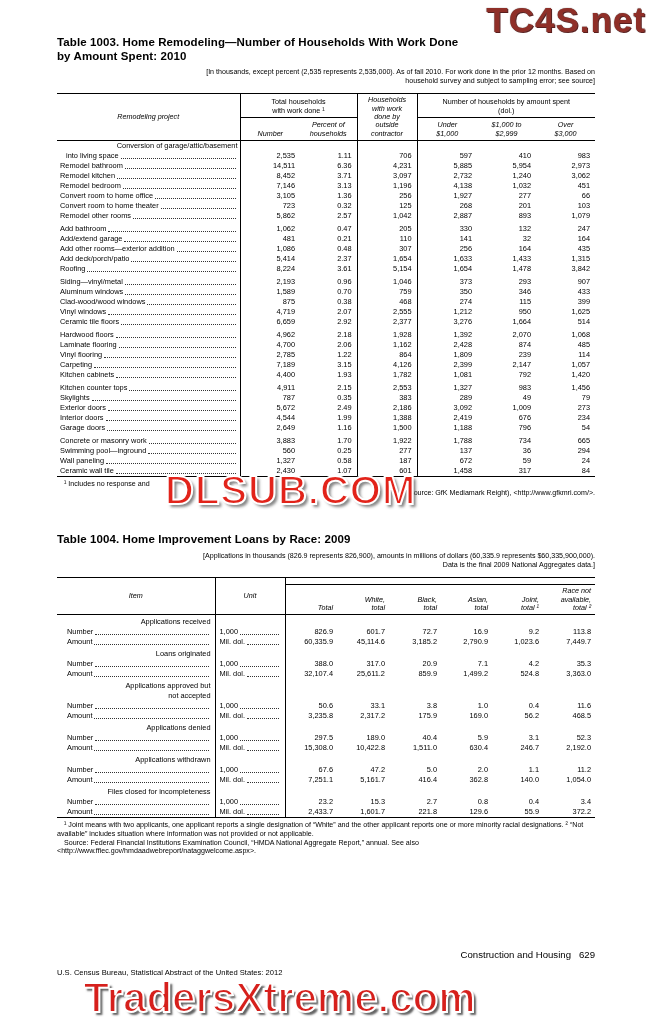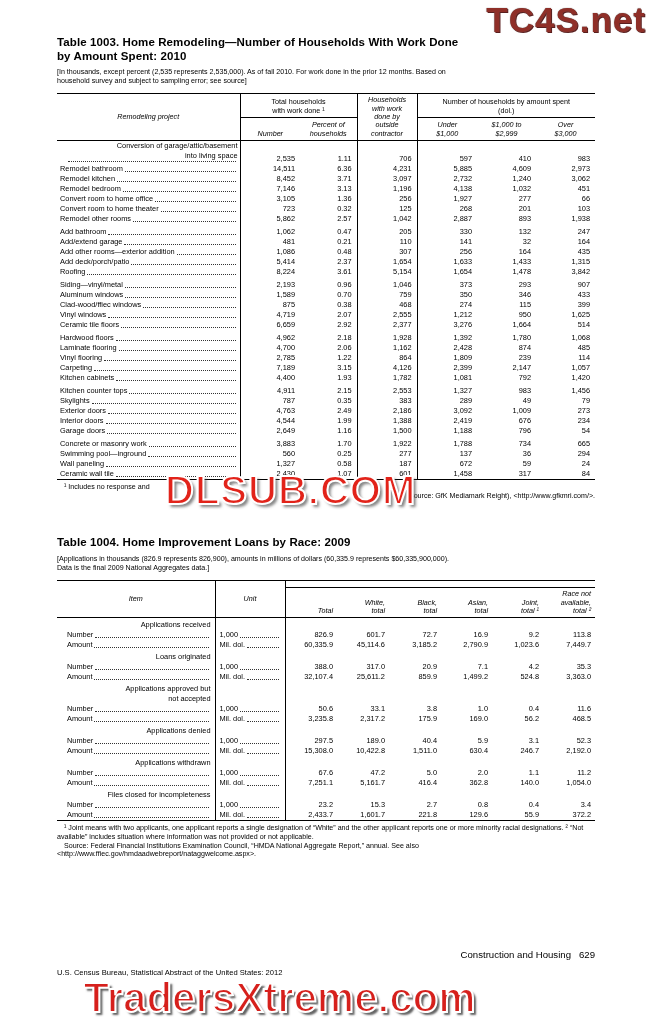--- a/index.html
+++ b/index.html
@@ -2,40 +2,40 @@
 <html><head>
 <meta charset="utf-8">
 <style>
   html,body{margin:0;padding:0;background:#ffffff;}
   .page{position:relative;width:652px;height:1024px;background:#fff;overflow:hidden;
         font-family:"Liberation Sans",sans-serif;color:#000;border-radius:12px;}
   .content{position:absolute;left:57px;top:0;width:538px;}
   .pre{white-space:pre-line;}
 
   .tbl-title{margin-top:36px;font-size:11.5px;font-weight:bold;line-height:13.5px;letter-spacing:.1px;}
-  .tbl-note{margin-top:5px;font-size:7.1px;line-height:8.6px;}
+  .tbl-note{margin-top:5px;font-size:7.1px;line-height:8.6px;text-align:right;}
 
   table{border-collapse:collapse;width:538px;table-layout:fixed;margin-top:8px;
         border-top:1px solid #000;border-bottom:1px solid #000;}
   th{font-weight:normal;font-size:7.2px;line-height:8.4px;text-align:center;
      vertical-align:bottom;padding:2px 2px 2px;}
   th.mid{vertical-align:middle;}
   th.grp{border-bottom:1px solid #000;padding-top:3px;}
   .hb{border-bottom:1px solid #000;font-style:italic;}
   .bl{border-left:1px solid #000;}
   td{font-size:7.4px;line-height:10px;padding:0 5px 0 0;text-align:right;
      white-space:nowrap;vertical-align:bottom;}
   td.stub{text-align:right;padding:0 2px 0 3px;overflow:hidden;}
   td.unit{text-align:left;padding:0 2px 0 4px;}
   tr.gap td{padding-top:3px;}
   tr.cat td{padding-top:2px;}
   .lbl{display:flex;}
   .lbl .txt{white-space:nowrap;}
   .lbl .leader{flex:1 1 auto;min-width:4px;border-bottom:1px dotted #333;margin:0 2px 2px 2px;}
-  .cont{padding-left:6px;flex-direction:column;}
+  .cont{padding-left:6px;}
   .catline2{padding-left:6px;}
   #t1004 th.rh{text-align:right;padding-right:4px;}
   #t1004 td{padding-right:4px;}
   #t1004 td.stub{padding-left:2px;}
   #t1004 .indent .lbl{padding-left:8px;}
   th.spanner{height:6px;border-bottom:1px solid #000;padding:0;}
 
   .footnote{margin-top:3px;font-size:7.1px;line-height:8.6px;}
   .fn-indent{text-indent:7px;}
   .fn-line2{display:flex;justify-content:flex-end;}
@@ -123,21 +123,21 @@
             <td class="stub">
               <div class="lbl">
                 <span class="txt">Remodel bathroom</span>
                 <span class="leader"></span>
               </div>
             </td>
             <td class="val bl">14,511</td>
             <td class="val">6.36</td>
             <td class="val bl">4,231</td>
             <td class="val bl">5,885</td>
-            <td class="val">4,609</td>
+            <td class="val">5,954</td>
             <td class="val">2,973</td>
           </tr>
           <tr>
             <td class="stub">
               <div class="lbl">
                 <span class="txt">Remodel kitchen</span>
                 <span class="leader"></span>
               </div>
             </td>
             <td class="val bl">8,452</td>
@@ -194,21 +194,21 @@
               <div class="lbl">
                 <span class="txt">Remodel other rooms</span>
                 <span class="leader"></span>
               </div>
             </td>
             <td class="val bl">5,862</td>
             <td class="val">2.57</td>
             <td class="val bl">1,042</td>
             <td class="val bl">2,887</td>
             <td class="val">893</td>
-            <td class="val">1,938</td>
+            <td class="val">1,079</td>
           </tr>
           <tr class="gap">
             <td class="stub">
               <div class="lbl">
                 <span class="txt">Add bathroom</span>
                 <span class="leader"></span>
               </div>
             </td>
             <td class="val bl">1,062</td>
             <td class="val">0.47</td>
@@ -297,21 +297,21 @@
             <td class="val bl">1,589</td>
             <td class="val">0.70</td>
             <td class="val bl">759</td>
             <td class="val bl">350</td>
             <td class="val">346</td>
             <td class="val">433</td>
           </tr>
           <tr>
             <td class="stub">
               <div class="lbl">
-                <span class="txt">Clad-wood/ffiec windows</span>
+                <span class="txt">Clad-wood/wood windows</span>
                 <span class="leader"></span>
               </div>
             </td>
             <td class="val bl">875</td>
             <td class="val">0.38</td>
             <td class="val bl">468</td>
             <td class="val bl">274</td>
             <td class="val">115</td>
             <td class="val">399</td>
           </tr>
@@ -347,21 +347,21 @@
             <td class="stub">
               <div class="lbl">
                 <span class="txt">Hardwood floors</span>
                 <span class="leader"></span>
               </div>
             </td>
             <td class="val bl">4,962</td>
             <td class="val">2.18</td>
             <td class="val bl">1,928</td>
             <td class="val bl">1,392</td>
-            <td class="val">1,780</td>
+            <td class="val">2,070</td>
             <td class="val">1,068</td>
           </tr>
           <tr>
             <td class="stub">
               <div class="lbl">
                 <span class="txt">Laminate flooring</span>
                 <span class="leader"></span>
               </div>
             </td>
             <td class="val bl">4,700</td>
@@ -441,21 +441,21 @@
             <td class="val">49</td>
             <td class="val">79</td>
           </tr>
           <tr>
             <td class="stub">
               <div class="lbl">
                 <span class="txt">Exterior doors</span>
                 <span class="leader"></span>
               </div>
             </td>
-            <td class="val bl">4,763</td>
+            <td class="val bl">5,672</td>
             <td class="val">2.49</td>
             <td class="val bl">2,186</td>
             <td class="val bl">3,092</td>
             <td class="val">1,009</td>
             <td class="val">273</td>
           </tr>
           <tr>
             <td class="stub">
               <div class="lbl">
                 <span class="txt">Interior doors</span>

